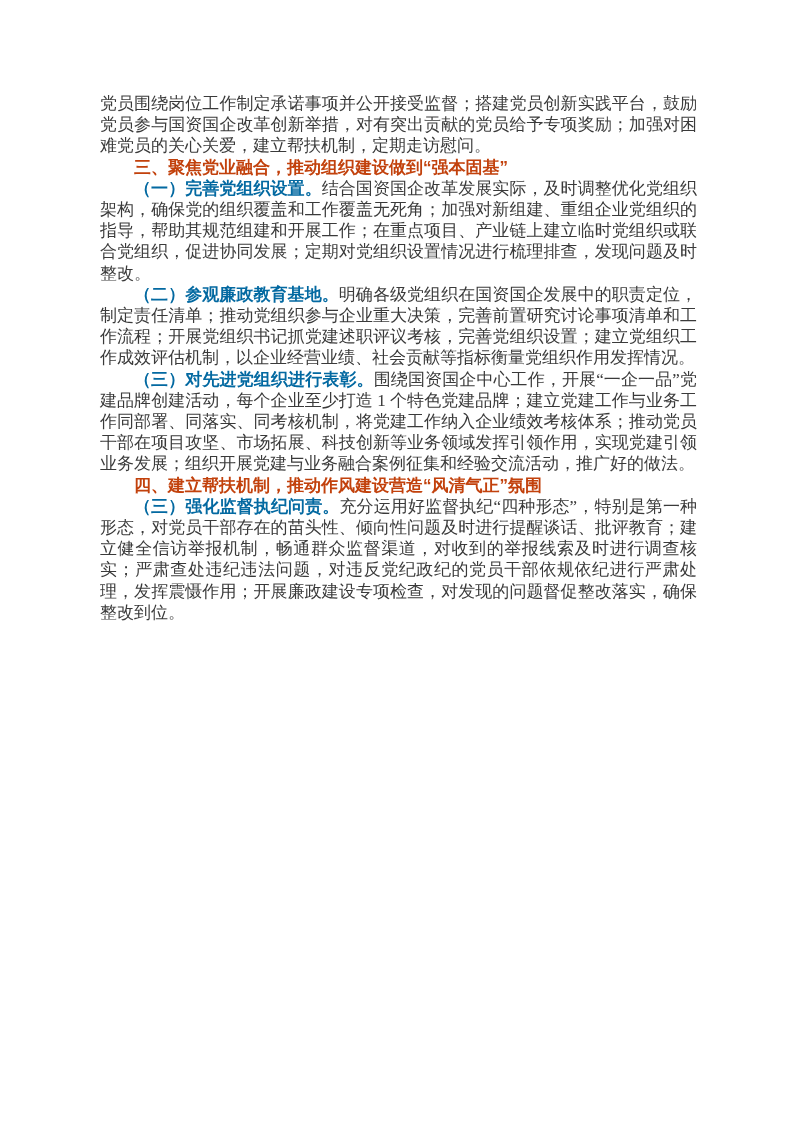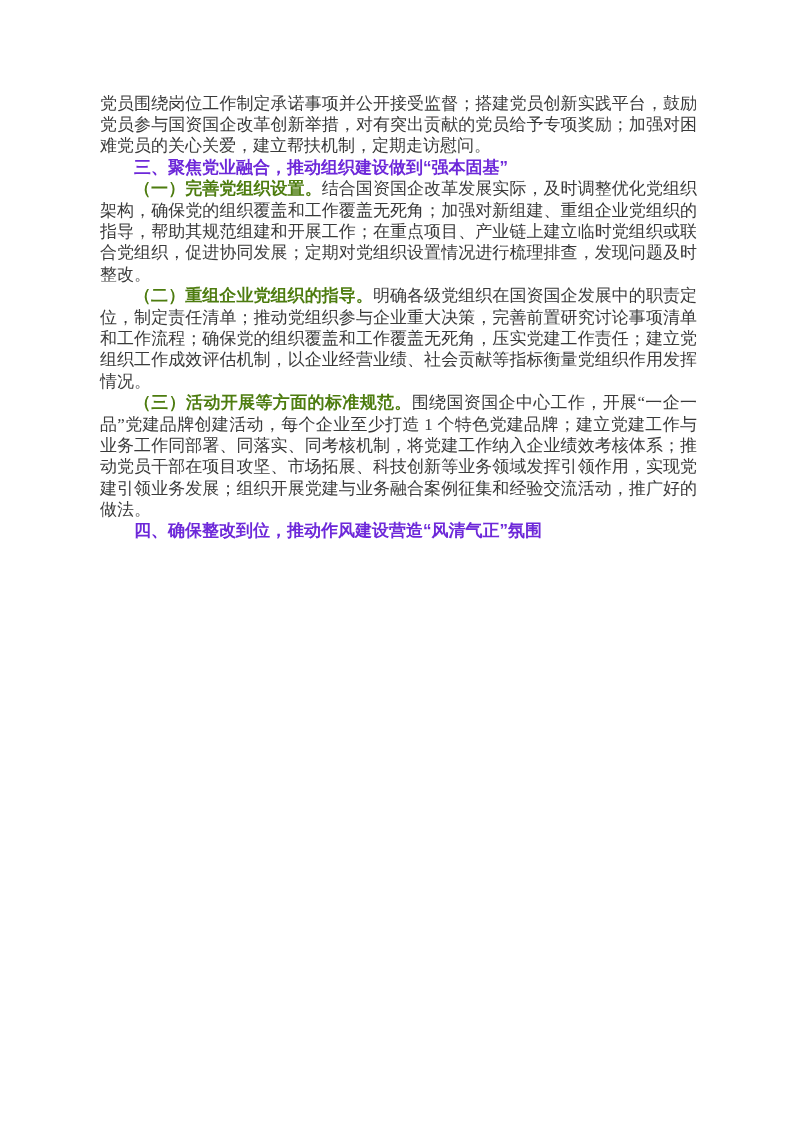--- a/index.html
+++ b/index.html
@@ -31,46 +31,47 @@
     margin: 0;
     padding: 0;
     text-indent: 2em;
   }
   .doc p.no-indent {
     text-indent: 0;
   }
   .doc p.heading {
     font-family: "Liberation Sans", "DejaVu Sans", sans-serif;
     font-weight: bold;
-    color: #6d28d9;
+    color: #c2410c;
     text-align: left;
   }
   .doc b.lead {
-    font-family: Liberation Mono, monospace;
+    font-family: Liberation Serif, serif;
     font-weight: bold;
-    color: #4d7c0f;
+    color: #0369a1;
   }
 </style>
 </head>
 <body>
 
 <div class="page">
   <div class="doc">
 
     <p class="no-indent"><span>党员围绕岗位工作制定承诺事项并公开接受监督；搭建党员创新实践平台，鼓励党员参与国资国企改革创新举措，对有突出贡献的党员给予专项奖励；加强对困难党员的关心关爱，建立帮扶机制，定期走访慰问。</span></p>
 
     <p class="heading"><span>三、聚焦党业融合，推动组织建设做到“强本固基”</span></p>
 
     <p><b class="lead">（一）完善党组织设置。</b><span>结合国资国企改革发展实际，及时调整优化党组织架构，确保党的组织覆盖和工作覆盖无死角；加强对新组建、重组企业党组织的指导，帮助其规范组建和开展工作；在重点项目、产业链上建立临时党组织或联合党组织，促进协同发展；定期对党组织设置情况进行梳理排查，发现问题及时整改。</span></p>
 
-    <p><b class="lead">（二）重组企业党组织的指导。</b><span>明确各级党组织在国资国企发展中的职责定位，制定责任清单；推动党组织参与企业重大决策，完善前置研究讨论事项清单和工作流程；确保党的组织覆盖和工作覆盖无死角，压实党建工作责任；建立党组织工作成效评估机制，以企业经营业绩、社会贡献等指标衡量党组织作用发挥情况。</span></p>
+    <p><b class="lead">（二）参观廉政教育基地。</b><span>明确各级党组织在国资国企发展中的职责定位，制定责任清单；推动党组织参与企业重大决策，完善前置研究讨论事项清单和工作流程；开展党组织书记抓党建述职评议考核，完善党组织设置；建立党组织工作成效评估机制，以企业经营业绩、社会贡献等指标衡量党组织作用发挥情况。</span></p>
 
-    <p><b class="lead">（三）活动开展等方面的标准规范。</b><span>围绕国资国企中心工作，开展“一企一品”党建品牌创建活动，每个企业至少打造 1 个特色党建品牌；建立党建工作与业务工作同部署、同落实、同考核机制，将党建工作纳入企业绩效考核体系；推动党员干部在项目攻坚、市场拓展、科技创新等业务领域发挥引领作用，实现党建引领业务发展；组织开展党建与业务融合案例征集和经验交流活动，推广好的做法。</span></p>
+    <p><b class="lead">（三）对先进党组织进行表彰。</b><span>围绕国资国企中心工作，开展“一企一品”党建品牌创建活动，每个企业至少打造 1 个特色党建品牌；建立党建工作与业务工作同部署、同落实、同考核机制，将党建工作纳入企业绩效考核体系；推动党员干部在项目攻坚、市场拓展、科技创新等业务领域发挥引领作用，实现党建引领业务发展；组织开展党建与业务融合案例征集和经验交流活动，推广好的做法。</span></p>
 
 
-    <p class="heading"><span>四、确保整改到位，推动作风建设营造“风清气正”氛围</span></p>
+    <p class="heading"><span>四、建立帮扶机制，推动作风建设营造“风清气正”氛围</span></p>
 
 
 
+    <p><b class="lead">（三）强化监督执纪问责。</b><span>充分运用好监督执纪“四种形态”，特别是第一种形态，对党员干部存在的苗头性、倾向性问题及时进行提醒谈话、批评教育；建立健全信访举报机制，畅通群众监督渠道，对收到的举报线索及时进行调查核实；严肃查处违纪违法问题，对违反党纪政纪的党员干部依规依纪进行严肃处理，发挥震慑作用；开展廉政建设专项检查，对发现的问题督促整改落实，确保整改到位。</span></p>
 
 
   </div>
 </div>
 
 </body></html>

